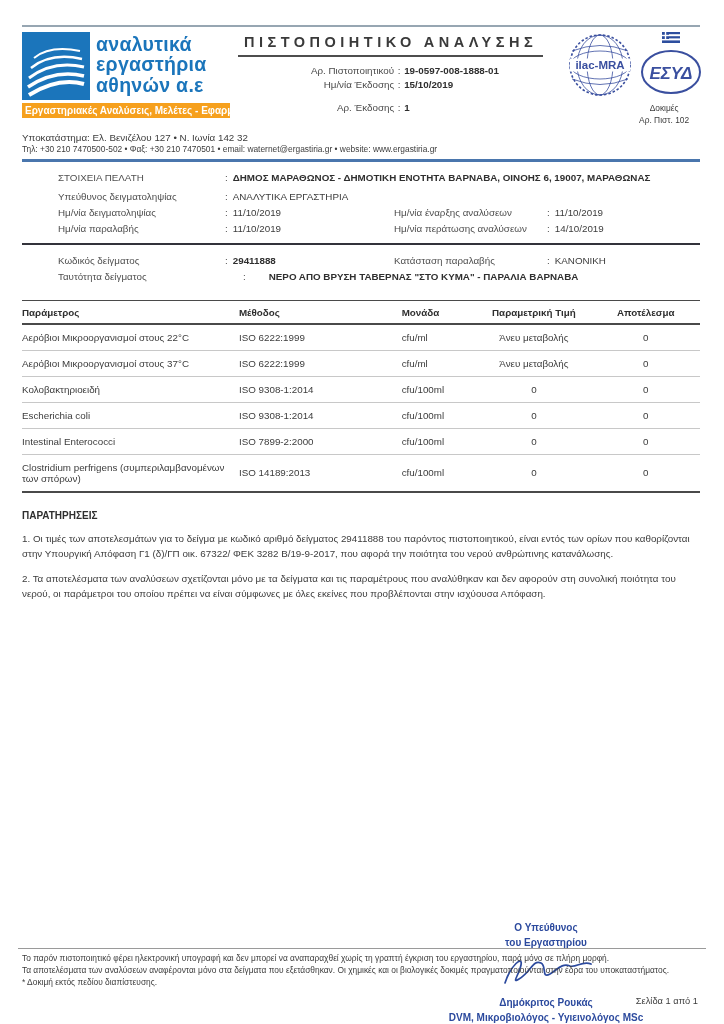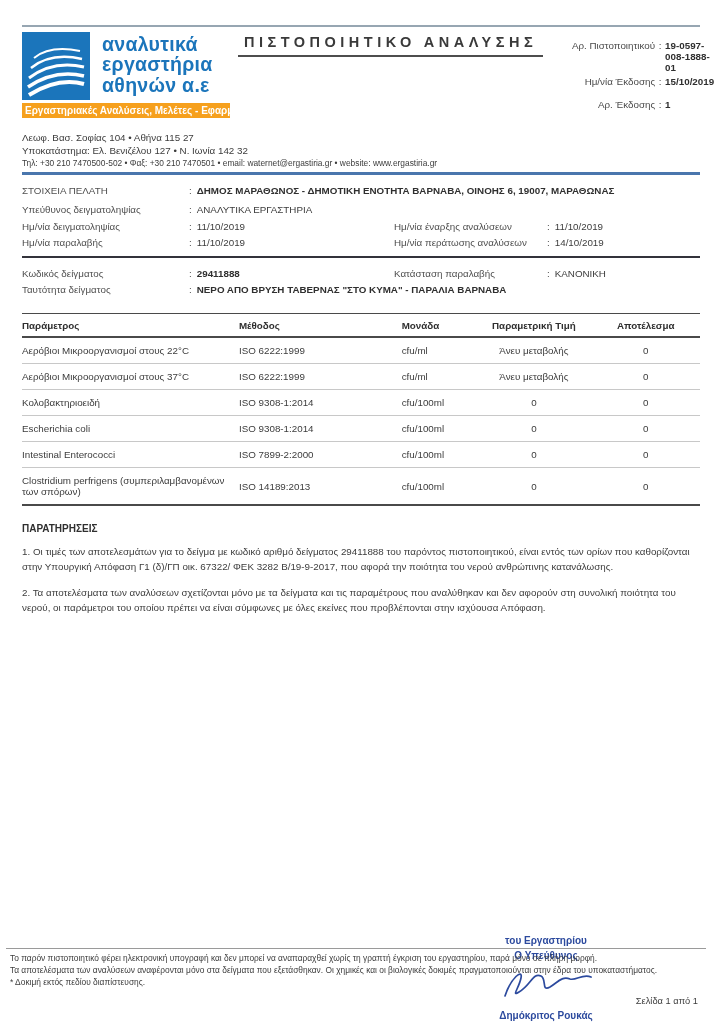--- a/index.html
+++ b/index.html
@@ -11,26 +11,26 @@
   body{
     width:724px;height:1024px;background:#ffffff;position:relative;overflow:hidden;
     font-family:"Liberation Sans",sans-serif;color:#3c3c3c;
   }
   .page{padding:0 24px 0 22px;}
   .top-rule{border-top:2px solid #97a6b2;margin-top:25px;}
 
   
   .header{display:flex;align-items:flex-start;margin-top:5px;}
   .brand{width:208px;flex:0 0 auto;}
-  .brand-row{display:flex;gap:12px;}
+  .brand-row{display:flex;gap:6px;}
   .brand-mark{width:68px;height:68px;background:var(--brand-blue);flex:0 0 auto;}
   .brand-name{color:var(--brand-blue);font-weight:bold;font-size:19.5px;line-height:1.05;letter-spacing:.3px;padding-top:2px;}
   .brand-tagline{background:var(--banner-orange);color:#fff;font-size:10px;font-weight:bold;
     padding:2px 3px;margin-top:3px;white-space:nowrap;text-align:center;}
-  .cert{flex:1 1 auto;padding:0 8px;display:flex;flex-direction:row;align-items:flex-start;}
+  .cert{flex:1 1 auto;padding:0 8px;display:flex;flex-direction:column;align-items:center;}
   .cert-title{font-size:14.5px;font-weight:bold;letter-spacing:4.5px;color:#3a3a3a;white-space:nowrap;
     border-bottom:2px solid #4d4d4d;padding:2px 6px 5px 6px;}
   .cert-fields{margin-top:8px;font-size:9.8px;display:grid;grid-template-columns:112px 10px auto;row-gap:3px;}
   .cert-fields .cl{text-align:right;color:#4a4a4a;}
   .cert-fields .cc{text-align:center;color:#4a4a4a;}
   .cert-fields .cv{font-weight:bold;color:#2f2f2f;}
   .cert-fields .gap{margin-top:9px;}
   .accred{flex:0 0 auto;width:152px;display:flex;gap:6px;align-items:flex-start;justify-content:flex-end;}
   .esyd-wrap{display:flex;flex-direction:column;align-items:flex-start;}
   .accred-caption{font-size:8.4px;color:#3c3c3c;text-align:center;line-height:1.4;margin-top:1px;}
@@ -41,21 +41,21 @@
   .address{margin-top:4px;font-size:9.8px;line-height:1.38;}
   .address .small{font-size:8.4px;}
   .blue-rule{border-top:3px solid var(--rule-blue);margin-top:3px;}
 
   
   .info{margin-top:9px;font-size:9.8px;}
   .kv-row{display:flex;margin-top:3px;line-height:1.35;}
   .kv{display:flex;}
   .kv .k{color:#4f4f4f;}
   .kv .c{padding:0 5px;color:#4f4f4f;}
-  .kv.left .k{width:162px;flex:0 0 auto;}
+  .kv.left .k{width:162px;flex:0 0 auto;margin-left:36px;}
   .kv.left{flex:0 0 372px;}
   .kv.right .k{width:148px;flex:0 0 auto;}
   .kv .v{color:#3c3c3c;}
   .kv .v.bold{font-weight:bold;color:#2f2f2f;}
   .dark-rule{border-top:2px solid var(--dark-rule);margin-top:7px;}
 
   
   table.results{width:100%;border-collapse:collapse;margin-top:17px;font-size:9.8px;border-top:1px solid #4a4a4a;}
   table.results th{font-weight:bold;color:#2f2f2f;padding:6px 0 5px 0;border-bottom:2px solid #4a4a4a;}
   table.results td{padding:7px 0;border-bottom:1px solid #c8c8c8;color:#3c3c3c;}
@@ -70,21 +70,21 @@
   .remarks{margin-top:17px;}
   .remarks-title{font-weight:bold;font-size:10px;color:#2f2f2f;}
   .remark{font-size:9.8px;line-height:1.5;margin-top:11px;color:#3c3c3c;}
 
   
   .sig-block{margin-top:318px;margin-left:auto;margin-right:34px;width:240px;text-align:center;
     color:var(--ink-blue);font-weight:bold;font-size:10px;line-height:1.5;}
   .sig-ink{stroke:var(--ink-blue);fill:none;}
 
   
-  .footer{position:absolute;left:6px;right:18px;bottom:18px;}
+  .footer{position:absolute;left:18px;right:18px;bottom:18px;}
   .footer-rule{border-top:1px solid #9a9a9a;}
   .footer-lines{padding:4px 4px 0 4px;font-size:8.4px;line-height:1.42;color:#3c3c3c;}
   .page-label{text-align:right;font-size:9.3px;margin-top:7px;padding-right:8px;color:#3c3c3c;}
 </style>
 </head>
 <body>
 
 <div class="page">
 
   <div class="top-rule"></div>
@@ -156,21 +156,20 @@
         </div>
         <div class="accred-caption">
           <div>Δοκιμές</div>
           <div>Αρ. Πιστ. 102</div>
         </div>
       </div>
     </div>
   </div>
 
   <div class="address">
-    <div>Λεωφ. Βασ. Σοφίας 104 • Αθήνα 115 27</div>
     <div>Υποκατάστημα: Ελ. Βενιζέλου 127 • Ν. Ιωνία 142 32</div>
     <div class="small">Τηλ: +30 210 7470500-502 • Φαξ: +30 210 7470501 • email: waternet@ergastiria.gr • website: www.ergastiria.gr</div>
   </div>
   <div class="blue-rule"></div>
 
   <div class="info">
     <div class="kv-row">
       <div class="kv left" style="flex:1 1 auto;">
         <span class="k">ΣΤΟΙΧΕΙΑ ΠΕΛΑΤΗ</span>
         <span class="c">:</span>
@@ -218,21 +217,21 @@
         <span class="c">:</span>
         <span class="v bold">29411888</span>
       </div>
       <div class="kv right">
         <span class="k">Κατάσταση παραλαβής</span>
         <span class="c">:</span>
         <span class="v">ΚΑΝΟΝΙΚΗ</span>
       </div>
     </div>
     <div class="kv-row">
-      <div class="kv left" style="flex:1 1 auto;">
+      <div class="kv left" style="flex:1 1 auto;gap:18px;">
         <span class="k">Ταυτότητα δείγματος</span>
         <span class="c">:</span>
         <span class="v bold">ΝΕΡΟ ΑΠΟ ΒΡΥΣΗ ΤΑΒΕΡΝΑΣ "ΣΤΟ ΚΥΜΑ" - ΠΑΡΑΛΙΑ ΒΑΡΝΑΒΑ</span>
       </div>
     </div>
   </div>
 
   <table class="results">
     <thead>
       <tr>
@@ -289,22 +288,22 @@
       </tbody>
   </table>
 
   <div class="remarks">
     <div class="remarks-title">ΠΑΡΑΤΗΡΗΣΕΙΣ</div>
     <div class="remark">1. Οι τιμές των αποτελεσμάτων για το δείγμα με κωδικό αριθμό δείγματος 29411888 του παρόντος πιστοποιητικού, είναι εντός των ορίων που καθορίζονται στην Υπουργική Απόφαση Γ1 (δ)/ΓΠ οικ. 67322/ ΦΕΚ 3282 Β/19-9-2017, που αφορά την ποιότητα του νερού ανθρώπινης κατανάλωσης.</div>
     <div class="remark">2. Τα αποτελέσματα των αναλύσεων σχετίζονται μόνο με τα δείγματα και τις παραμέτρους που αναλύθηκαν και δεν αφορούν στη συνολική ποιότητα του νερού, οι παράμετροι του οποίου πρέπει να είναι σύμφωνες με όλες εκείνες που προβλέπονται στην ισχύουσα Απόφαση.</div>
   </div>
 
   <div class="sig-block">
+    <div>Ο Υπεύθυνος</div>
     <div>του Εργαστηρίου</div>
-    <div>Ο Υπεύθυνος</div>
     <div style="margin:1px 0 0 0;">
       <svg width="110" height="40" viewBox="0 0 110 40">
         <path class="sig-ink" stroke-width="1.7" stroke-linecap="round" d="M14 32 C20 14, 32 4, 30 14 C28 24, 20 33, 28 28 C40 21, 42 8, 50 12 C56 15, 50 28, 59 23 C67 18, 71 12, 79 15 C85 17, 92 9, 100 13"></path>
       </svg>
     </div>
     <div>Δημόκριτος Ρουκάς</div>
     <div>DVM, Μικροβιολόγος - Υγιεινολόγος MSc</div>
 
   </div>
 </div>

